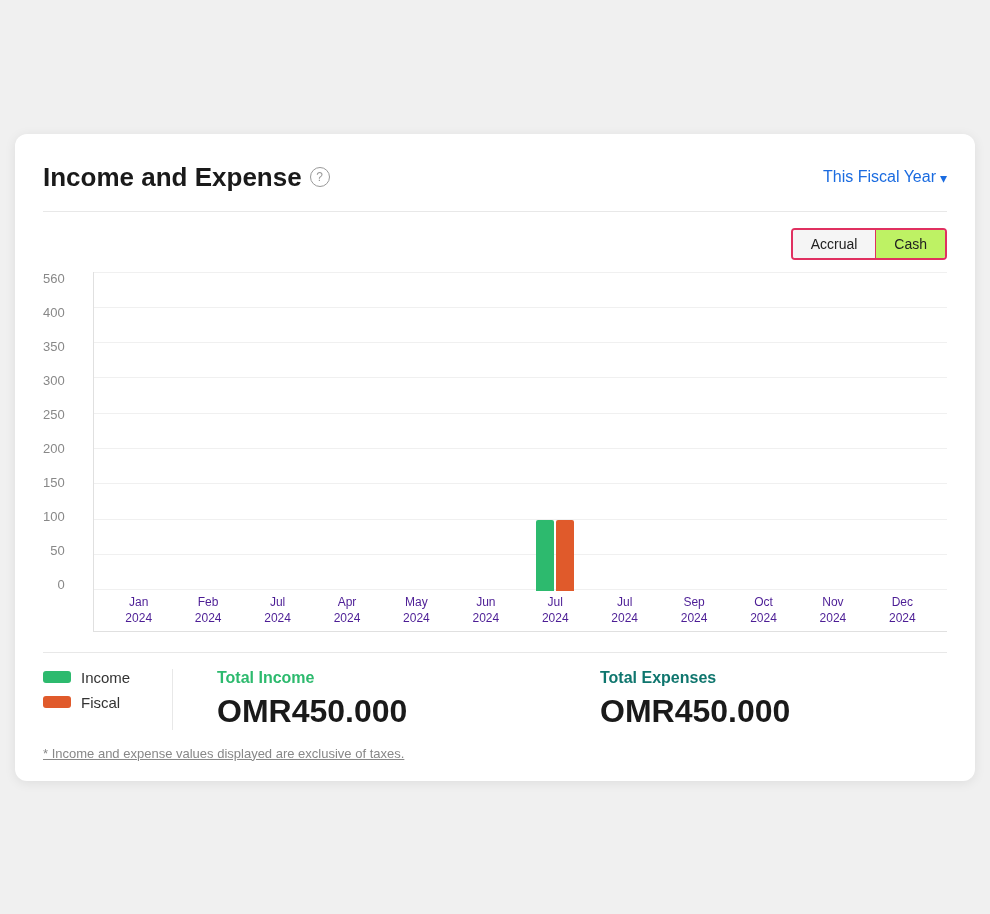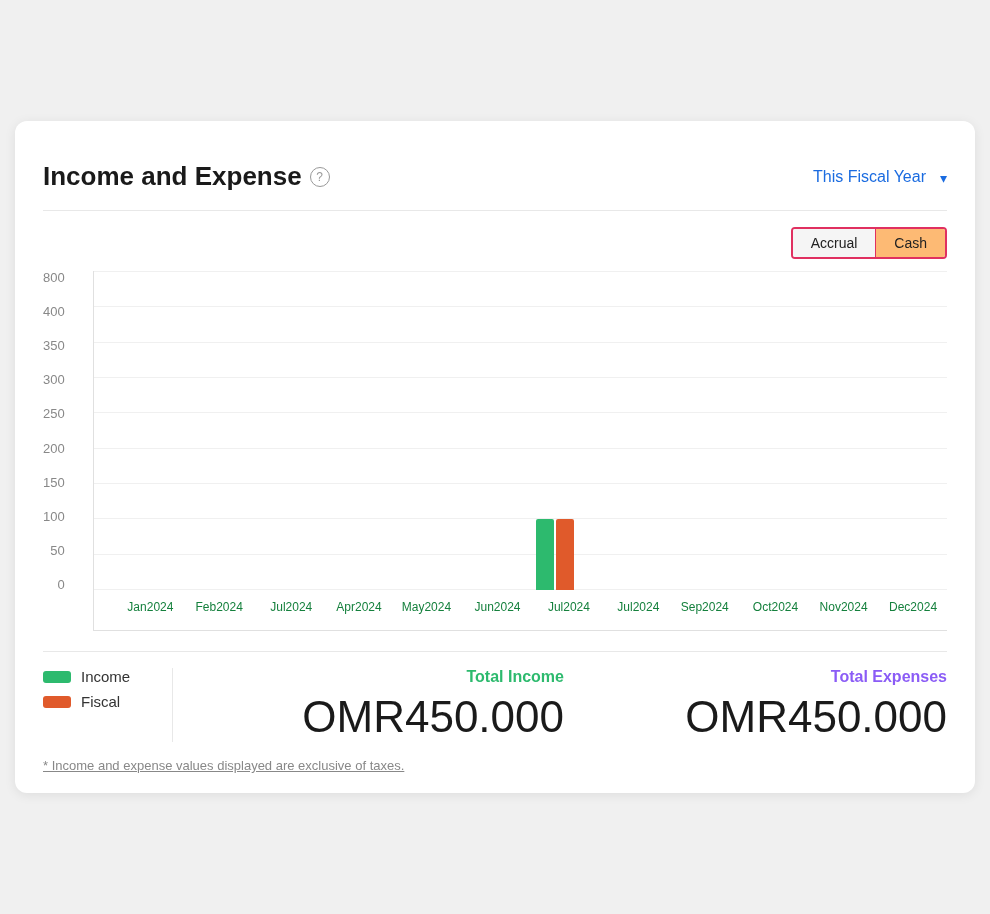--- a/index.html
+++ b/index.html
@@ -8,21 +8,21 @@
       display: flex;
       justify-content: center;
       align-items: center;
       min-height: 100vh;
       font-family: -apple-system, BlinkMacSystemFont, 'Segoe UI', sans-serif;
     }
     .card {
       background: #fff;
       border-radius: 12px;
       width: 960px;
-      padding: 40px 28px 20px 28px;
+      padding: 28px 28px 20px 28px;
       box-shadow: 0 2px 12px rgba(0,0,0,0.08);
     }
     .card-header {
       display: flex;
       align-items: center;
       justify-content: space-between;
       margin-bottom: 18px;
     }
     .title-group {
       display: flex;
@@ -42,21 +42,21 @@
       color: #999;
       font-size: 12px;
       display: flex;
       align-items: center;
       justify-content: center;
       cursor: pointer;
     }
     .period-selector {
       display: flex;
       align-items: flex-end;
-      gap: 14px;
+      gap: 4px;
       color: #1a6be0;
       font-size: 16px;
       font-weight: 500;
       cursor: pointer;
     }
     .period-selector .chevron {
       font-size: 14px;
       color: #1a6be0;
     }
     .divider {
@@ -73,21 +73,21 @@
       display: flex;
       border: 2px solid #e03060;
       border-radius: 4px;
       overflow: hidden;
     }
     .toggle-btn {
       padding: 6px 18px;
       font-size: 14px;
       font-weight: 500;
       cursor: pointer;
-      background: #fdba74;
+      background: #bef264;
       border: none;
       color: #222;
       outline: none;
     }
     .toggle-btn.active {
       background: #f5f5f5;
     }
     .toggle-btn:not(:last-child) {
       border-right: 1px solid #e03060;
     }
@@ -173,26 +173,26 @@
       left: 0;
       right: 0;
       height: 40px;
       display: flex;
       justify-content: space-around;
       padding: 0 10px;
     }
     .x-label {
       flex: 1;
       display: flex;
-      flex-direction: row;
+      flex-direction: column;
       align-items: center;
       justify-content: flex-end;
       padding-bottom: 4px;
       font-size: 12px;
-      color: #15803d;
+      color: #4c1d95;
       line-height: 1.3;
     }
     .bottom-divider {
       height: 1px;
       background: #e8e8e8;
       margin: 20px 0 16px 0;
     }
     .summary-section {
       display: flex;
       align-items: stretch;
@@ -224,31 +224,30 @@
       display: flex;
       flex: 1;
       gap: 0;
     }
     .total-block {
       flex: 1;
       padding-left: 36px;
       display: flex;
       flex-direction: column;
       gap: 6px;
-      align-items: flex-end;
     }
     .total-label {
       font-size: 16px;
       font-weight: 600;
     }
     .total-label.income { color: #2dba6e; }
-    .total-label.expense { color: #8b5cf6; }
+    .total-label.expense { color: #0f766e; }
     .total-value {
-      font-size: 44px;
-      font-weight: 400;
+      font-size: 32px;
+      font-weight: 700;
       color: #1a1a1a;
     }
     .footnote {
       margin-top: 16px;
       font-size: 13px;
       color: #888;
       text-decoration: underline;
     }
   </style>
 </head>
@@ -283,21 +282,21 @@
     <div class="y-axis" id="y-axis">
         <span class="y-label">0</span>
         <span class="y-label">50</span>
         <span class="y-label">100</span>
         <span class="y-label">150</span>
         <span class="y-label">200</span>
         <span class="y-label">250</span>
         <span class="y-label">300</span>
         <span class="y-label">350</span>
         <span class="y-label">400</span>
-        <span class="y-label">800</span>
+        <span class="y-label">560</span>
       </div>
 
     <div class="chart-inner">
       <div class="grid-lines" id="grid-lines">
           <div class="grid-line"></div>
           <div class="grid-line"></div>
           <div class="grid-line"></div>
           <div class="grid-line"></div>
           <div class="grid-line"></div>
           <div class="grid-line"></div>

